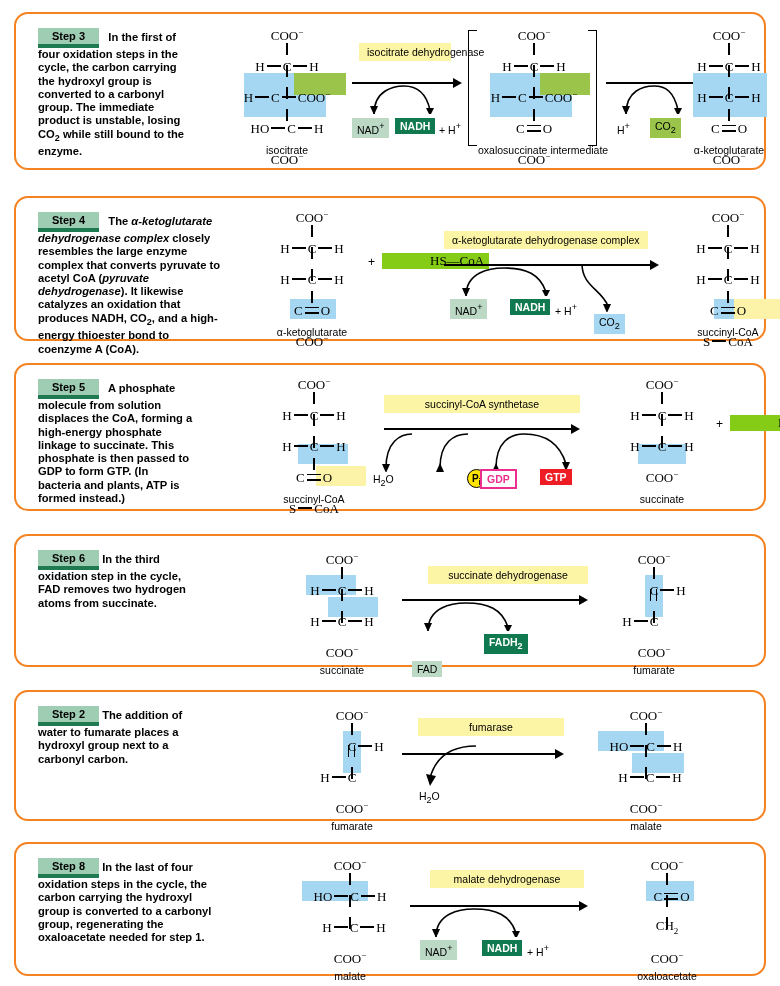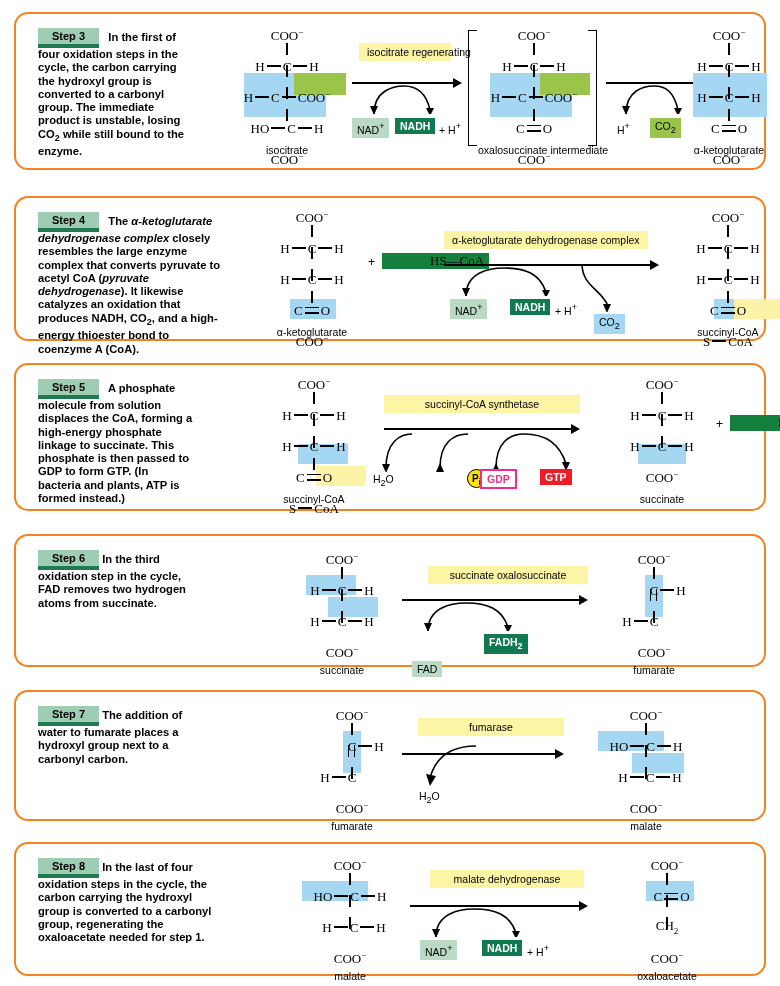--- a/index.html
+++ b/index.html
@@ -109,21 +109,21 @@
   .chip.enzyme{background:#fcf5a6;text-align:center;font-size:10.5px;padding:3px 8px;}
   .chip.nad{background:#bcd9c6;}
   .chip.nadh{background:#10794f;color:#fff;font-weight:bold;}
   .chip.fad{background:#bcd9c6;margin-top:27px;}
   .chip.fadh{background:#10794f;color:#fff;font-weight:bold;}
   .chip.co2{background:#9ac44a;}
   .chip.co2blue{background:#a6d7f2;}
   .chip.gdp{background:#fff;border:2px solid #ec2f8e;color:#ec2f8e;font-weight:bold;}
   .chip.gtp{background:#ee1c25;color:#fff;font-weight:bold;}
   .chip.plain{background:transparent;}
-  .chip.hscoa{background:#15803d;padding-left:48px;}
+  .chip.hscoa{background:#84cc16;padding-left:48px;}
   .pi{
     position:absolute;width:17px;height:17px;border-radius:50%;
     background:#ffe500;color:#000;font-size:10px;font-weight:bold;
     text-align:center;line-height:17px;border:1.4px solid #000;
   }
   .bracket{position:absolute;border-left:1.6px solid #000;border-top:1.6px solid #000;border-bottom:1.6px solid #000;width:8px;}
   .bracket.r{border-left:none;border-right:1.6px solid #000;}
   .plus{position:absolute;font-size:12px;}
 </style>
 </head>
@@ -174,21 +174,21 @@
             <span class="atom">H</span>
           </div>
       <div class="row" style="top:36px;">
             <span class="atom">COO<span class="sup">−</span></span>
           </div>
     </div>
     <div class="name">isocitrate</div>
   </div>
 
   <div class="chip enzyme" style="left:343px;top:29px;width:92px;box-sizing:border-box;">
-    <span>isocitrate regenerating</span>
+    <span>isocitrate dehydrogenase</span>
   </div>
   <div class="arrow" style="left:336px;top:63px;width:110px;">
     <div class="shaft" style="width:101px;"></div>
         <div class="head" style="left:101px;"></div>
   </div>
   <svg class="curve" style="left:348px;top:66px;width:76px;height:34px;">
     <path d="M10,34 C10,10 30,6 40,6" stroke="#000" stroke-width="1.6" fill="none"></path>
     <polygon points="6,34 14,34 10,25" fill="#000" transform="rotate(180 10 30)"></polygon>
     <path d="M40,6 C52,6 62,12 66,30" stroke="#000" stroke-width="1.6" fill="none"></path>
     <polygon points="62,28 70,28 66,36" fill="#000"></polygon>
@@ -539,21 +539,21 @@
             <span class="atom">H</span>
           </div>
       <div class="row" style="top:27px;">
             <span class="atom">COO<span class="sup">−</span></span>
           </div>
     </div>
     <div class="name" style="margin-top:22px;">succinate</div>
   </div>
 
   <div class="chip enzyme" style="left:412px;top:30px;width:160px;box-sizing:border-box;">
-    <span>succinate oxalosuccinate</span>
+    <span>succinate dehydrogenase</span>
   </div>
   <div class="arrow" style="left:386px;top:58px;width:186px;">
     <div class="shaft" style="width:177px;"></div>
         <div class="head" style="left:177px;"></div>
   </div>
   <svg class="curve" style="left:402px;top:61px;width:110px;height:34px;">
     <path d="M10,34 C10,10 34,6 48,6" stroke="#000" stroke-width="1.6" fill="none"></path>
     <polygon points="6,34 14,34 10,25" fill="#000" transform="rotate(180 10 30)"></polygon>
     <path d="M48,6 C70,6 84,12 90,30" stroke="#000" stroke-width="1.6" fill="none"></path>
     <polygon points="86,28 94,28 90,36" fill="#000"></polygon>
@@ -588,21 +588,21 @@
             <span class="atom">COO<span class="sup">−</span></span>
           </div>
     </div>
     <div class="name" style="margin-top:22px;">fumarate</div>
   </div>
 </div>
 
 <div class="panel" style="top:690px;height:131px;">
 
   <div class="desc" style="left:22px;top:14px;width:160px;">
-    <span class="badge">Step 7</span>
+    <span class="badge">Step 2</span>
     <span class="body">The addition of water to fumarate places a hydroxyl group next to a carbonyl carbon.</span>
   </div>
 
   <div class="mol" style="left:286px;top:12px;width:100px;">
     <div class="struct" style="height:94px;">
       <div class="hl hl-blue" style="left:41px;top:27px;width:18px;height:42px;"></div>
       <div class="vbond" style="left:49.3px;top:19px;height:12px;"></div>
       <div class="vdbl" style="left:46px;top:41px;height:12px;"></div>
       <div class="vbond" style="left:49.3px;top:63px;height:12px;"></div>
       <div class="row" style="top:0px;">

